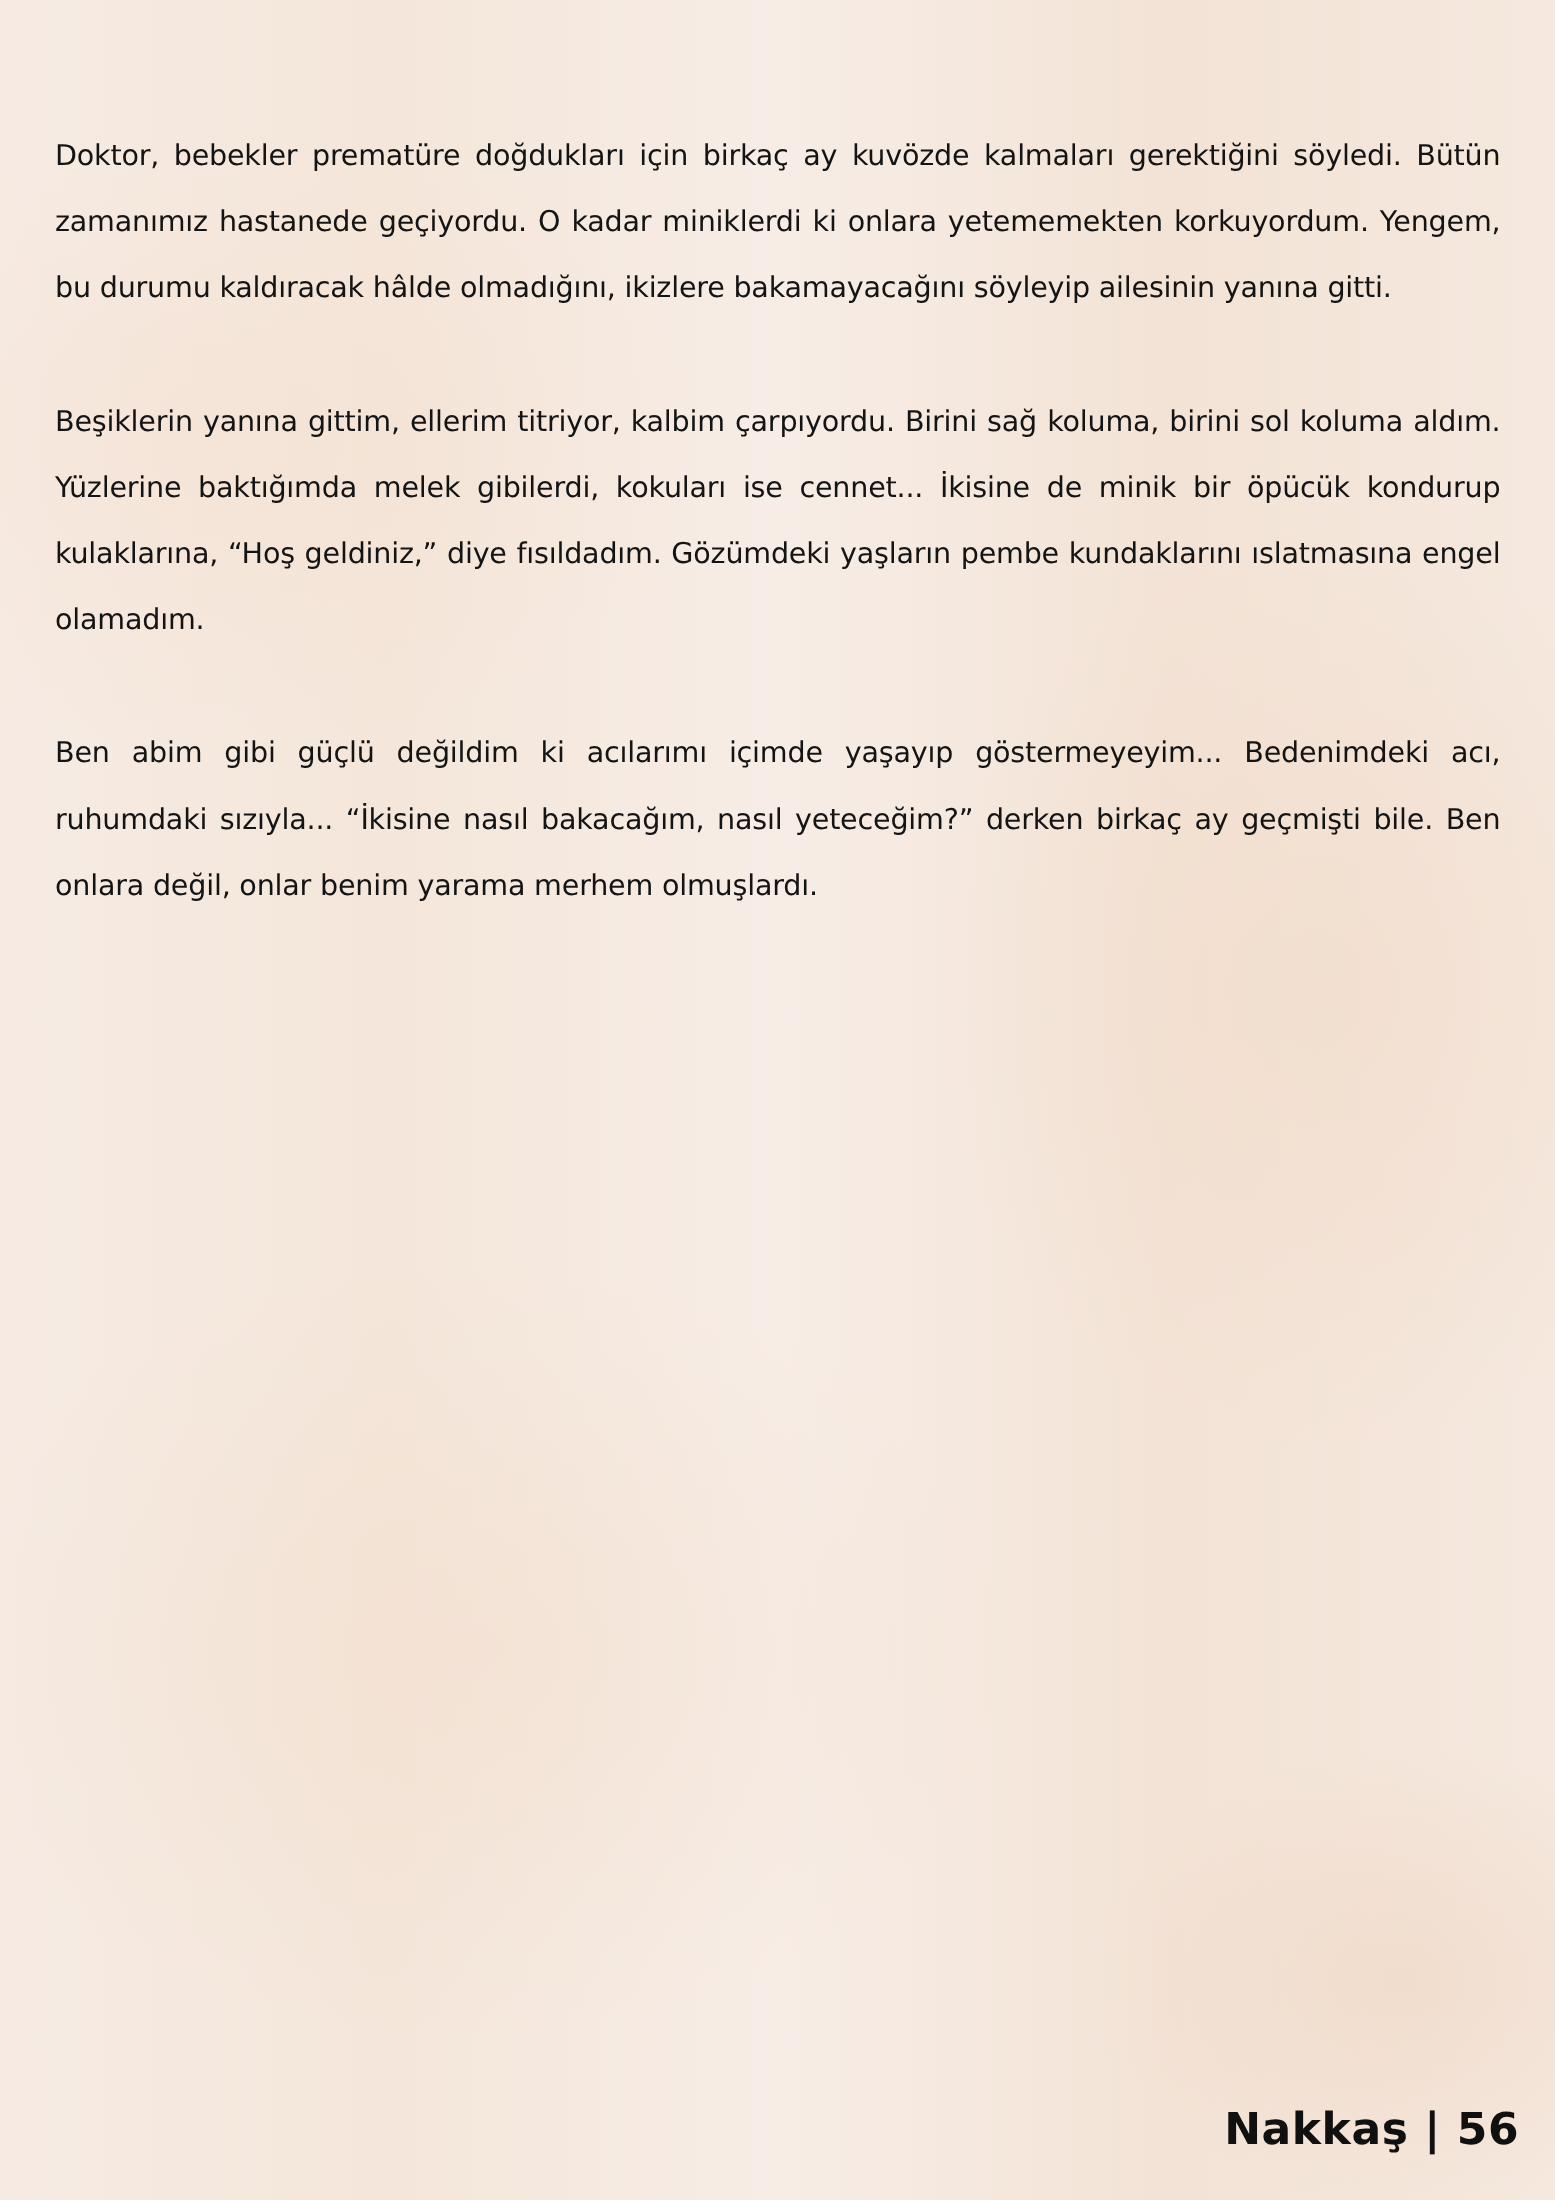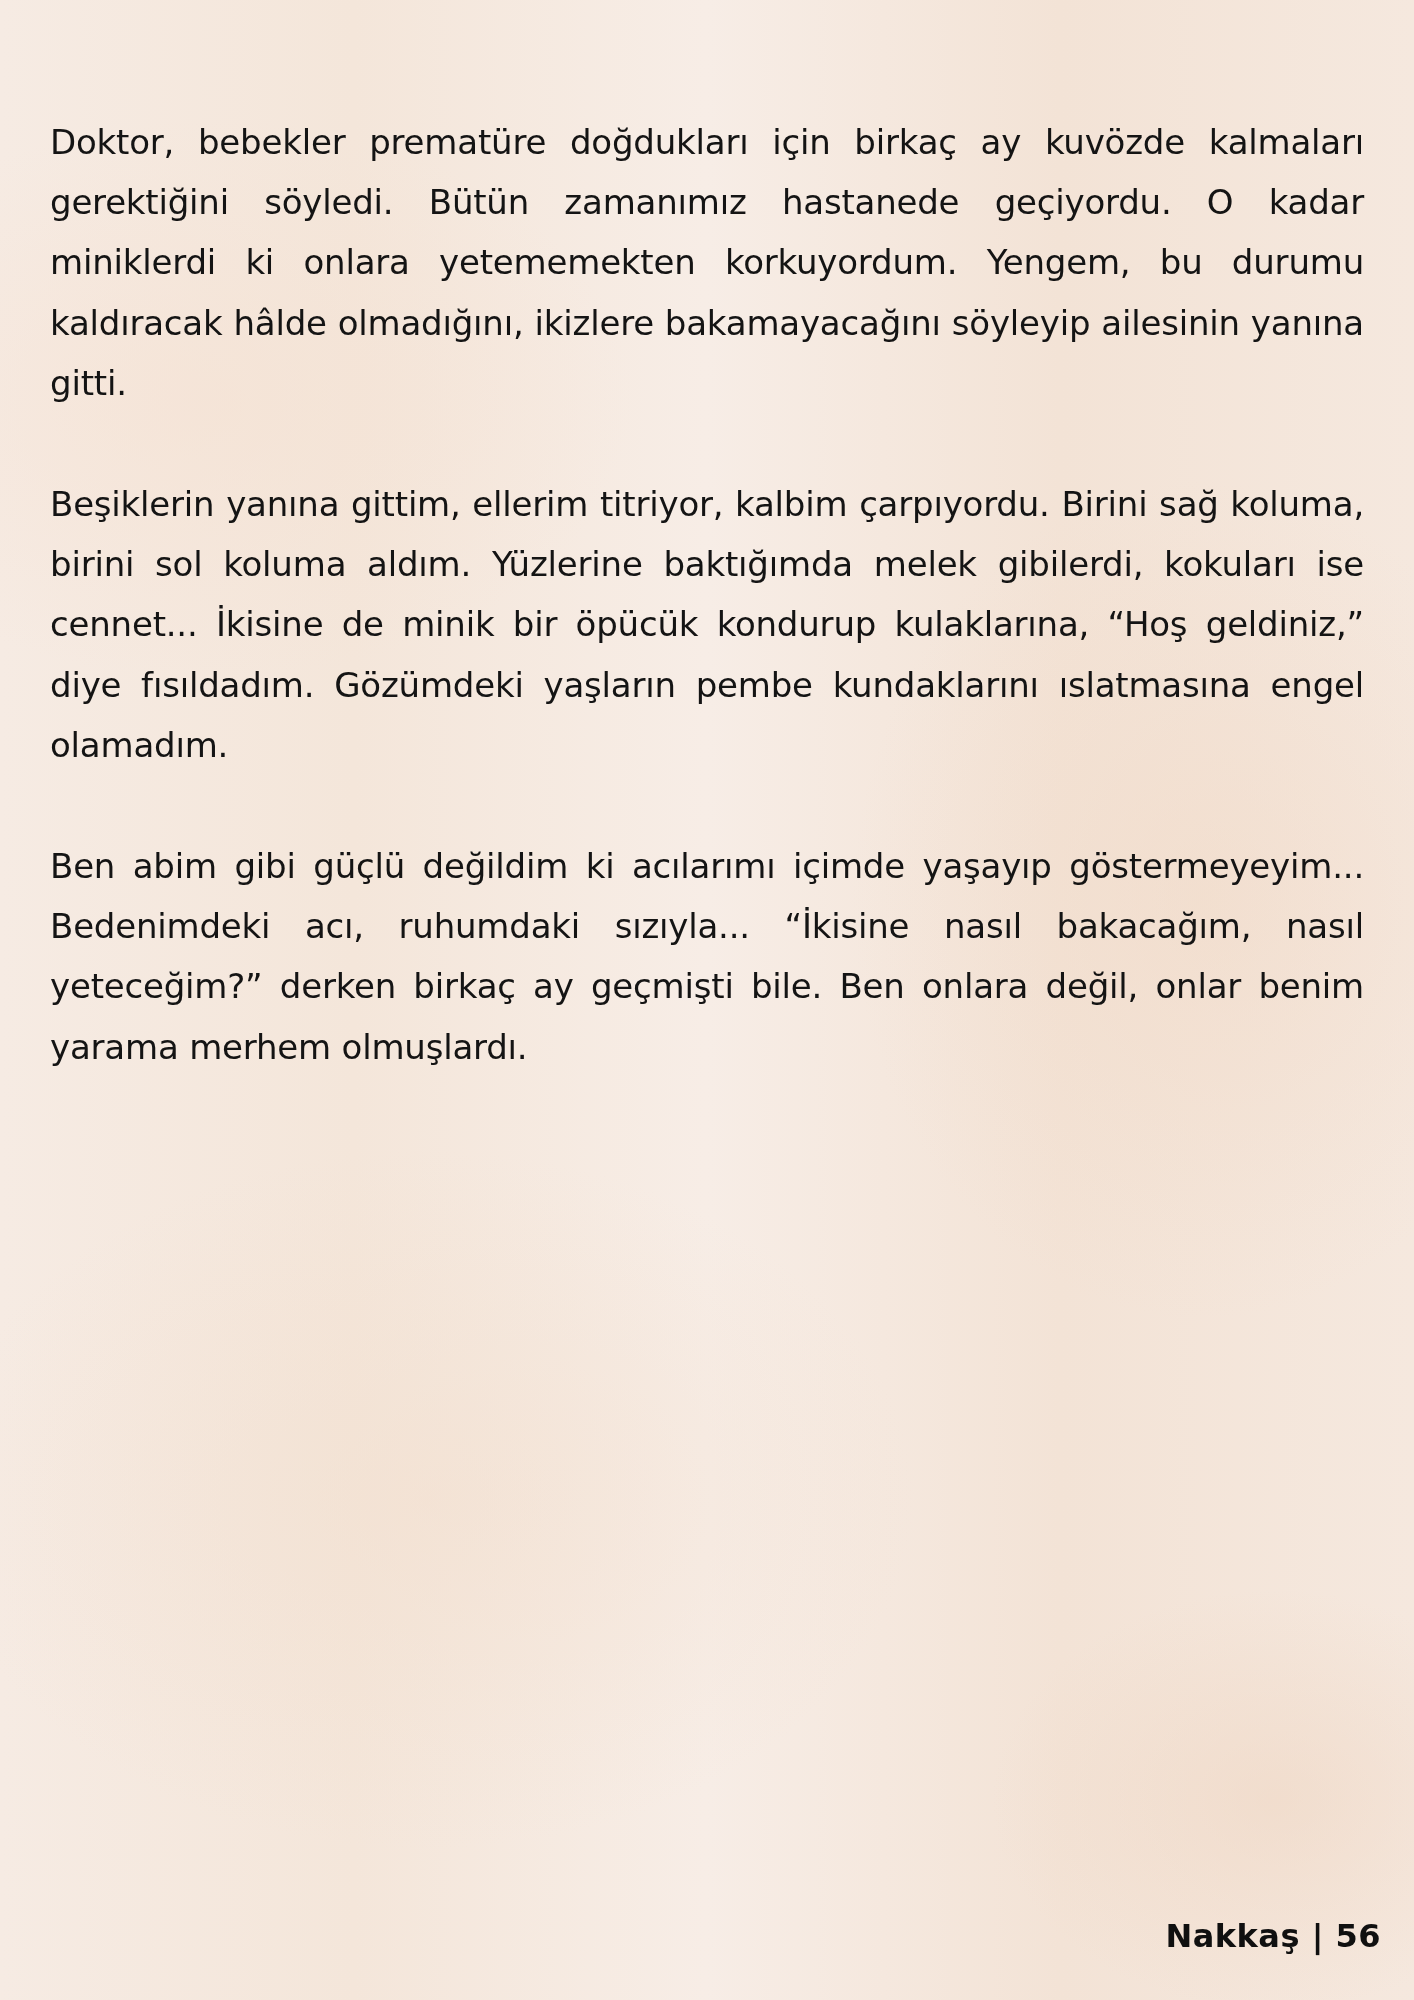--- a/index.html
+++ b/index.html
@@ -21,33 +21,33 @@
       color: #141414;
     }
     .page-content {
       position: absolute;
       left: 50px;
       top: 112px;
       width: 1314px;
     }
     .paragraph {
       margin: 0 0 61px 0;
-      font-size: 34px;
+      font-size: 26px;
       line-height: 60.2px;
       text-align: justify;
       letter-spacing: -0.2px;
       word-spacing: 0px;
     }
     .footer {
       position: absolute;
       right: 33px;
       top: 1912px;
       font-family: "DejaVu Sans", sans-serif;
       font-weight: bold;
-      font-size: 32px;
+      font-size: 40px;
       line-height: 48px;
       color: #101010;
       letter-spacing: 0.5px;
     }
   </style>
 </head>
 <body>
 
 <main class="page-content">
   <p class="paragraph">Doktor, bebekler prematüre doğdukları için birkaç ay kuvözde kalmaları gerektiğini söyledi. Bütün zamanımız hastanede geçiyordu. O kadar miniklerdi ki onlara yetememekten korkuyordum. Yengem, bu durumu kaldıracak hâlde olmadığını, ikizlere bakamayacağını söyleyip ailesinin yanına gitti.</p>

